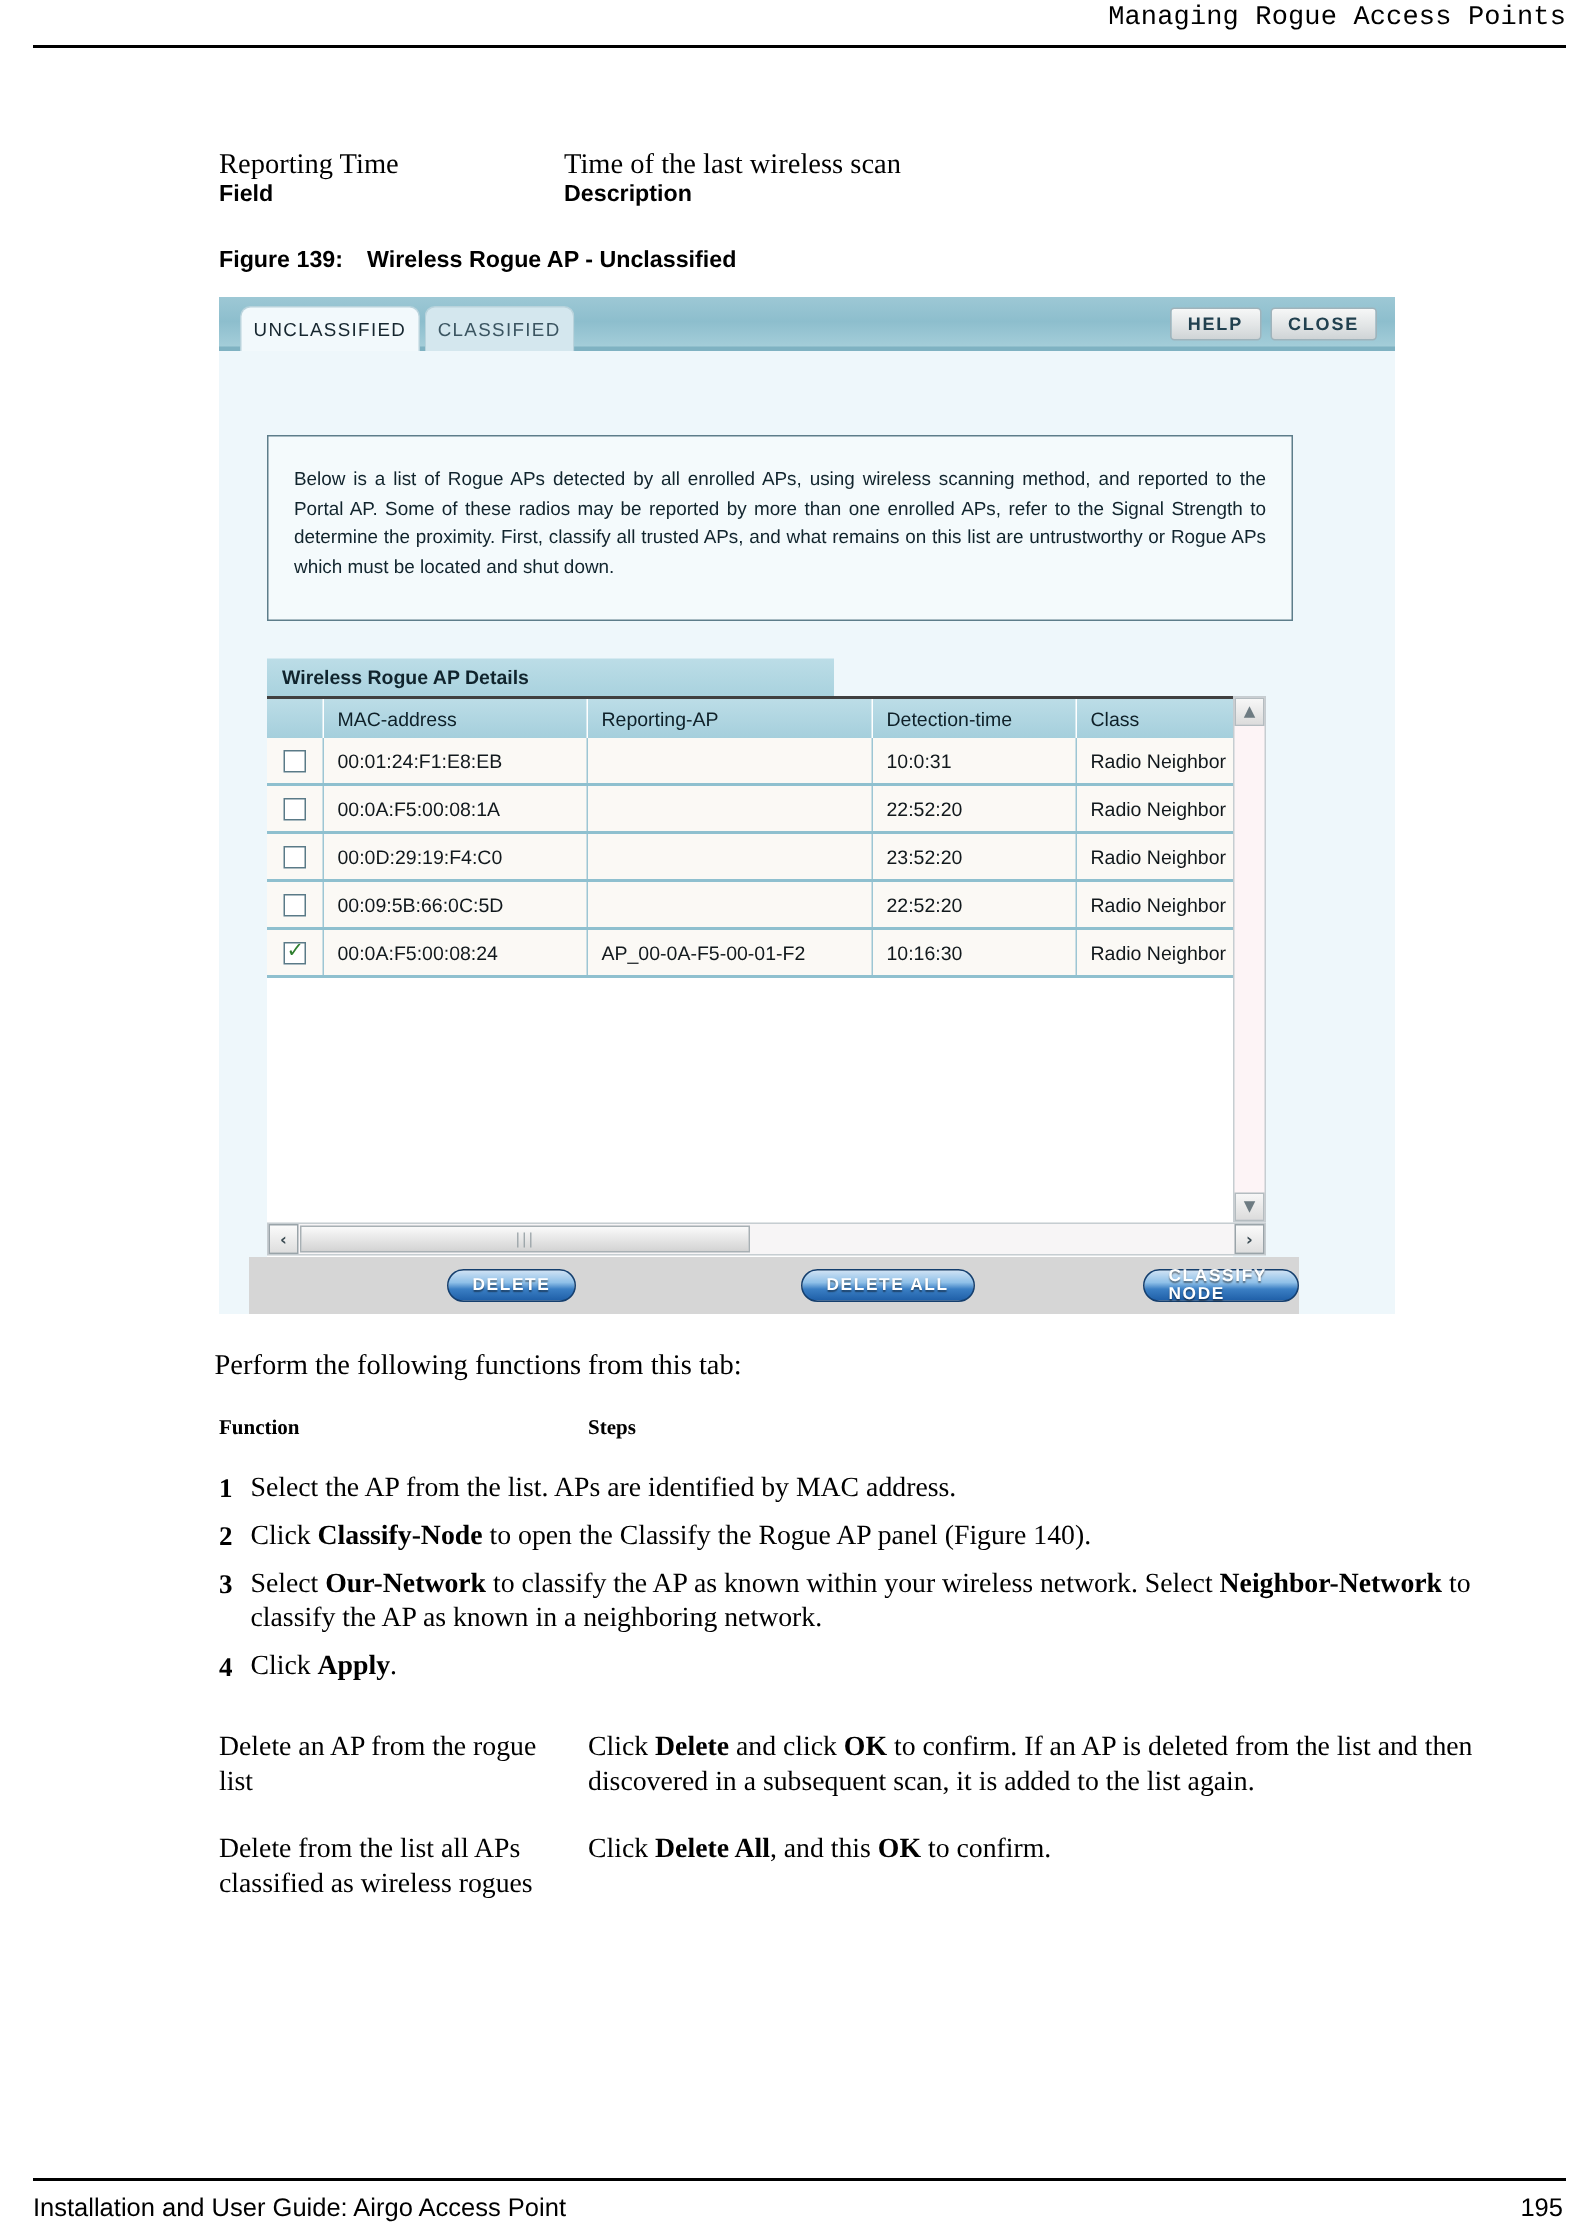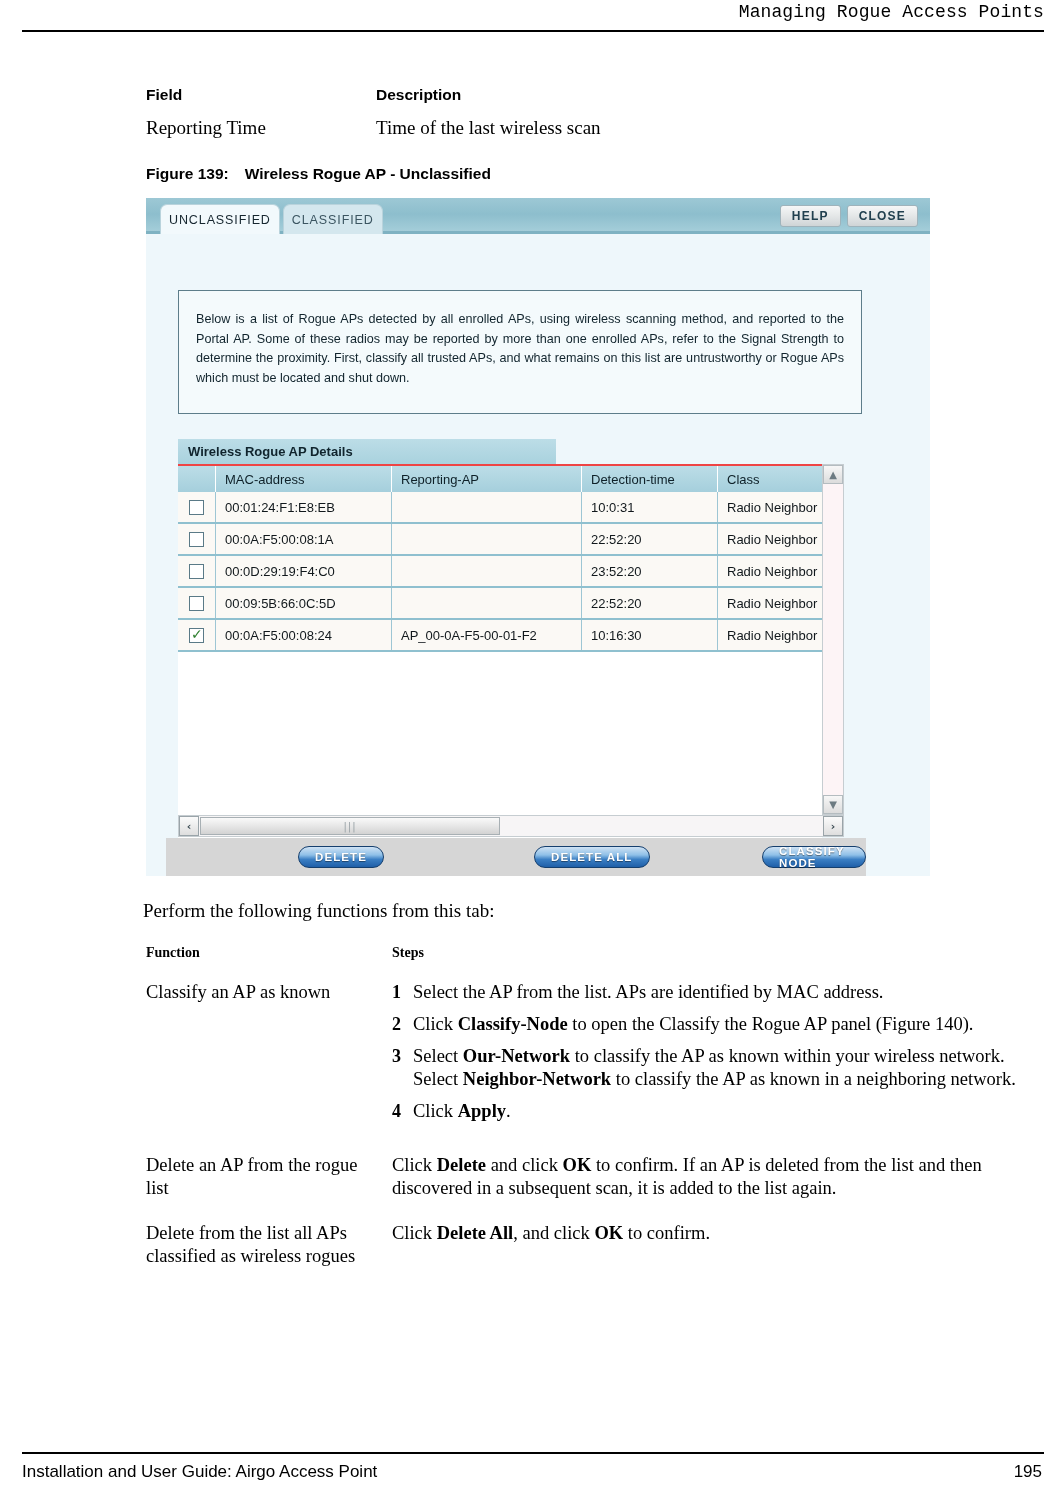--- a/index.html
+++ b/index.html
@@ -117,21 +117,21 @@
     background:linear-gradient(180deg,#bcdde7 0%,#a9d2de 100%);
     display:flex; align-items:center; padding-left:10px;
     font-family:"Liberation Sans", sans-serif;
     font-weight:bold; font-size:13px; color:#10242d;
   }
 
   
   .grid-wrap {
     position:absolute; left:32px; top:266px; width:644px; height:351px;
     background:#404040;
-    border-top:2px solid #ef4444;
+    border-top:2px solid #404040;
   }
   .grid-head { display:flex; height:26px; background:linear-gradient(180deg,#bcdde7 0%,#a5cfdc 100%); }
   .gh-cell {
     display:flex; align-items:center; padding-left:9px;
     font-family:"Liberation Sans", sans-serif;
     font-size:13px; color:#0e2028;
     border-right:1px solid #ffffff;
   }
   .c-chk  { width:38px; padding-left:0; }
   .c-mac  { width:176px; }
@@ -266,27 +266,27 @@
 </style>
 </head>
 <body>
 
 <div class="page-header">
   <div class="hdr-text">Managing Rogue Access Points</div>
 </div>
 <div class="hdr-rule"></div>
 
 <div class="field-table">
+  <div class="ft-row ft-body">
+    <div class="ft-col-a"><span>Reporting Time</span></div>
+    <div class="ft-col-b"><span>Time of the last wireless scan</span></div>
+  </div>
   <div class="ft-row ft-head">
     <div class="ft-col-a"><span>Field</span></div>
     <div class="ft-col-b"><span>Description</span></div>
-  </div>
-  <div class="ft-row ft-body">
-    <div class="ft-col-a"><span>Reporting Time</span></div>
-    <div class="ft-col-b"><span>Time of the last wireless scan</span></div>
   </div>
 </div>
 
 <div class="fig-caption">
   <span class="fc-num">Figure 139:</span><span>Wireless Rogue AP - Unclassified</span>
 </div>
 
 <div class="figure">
 
   <div class="app-topbar"></div>
@@ -395,21 +395,20 @@
 <div class="perform-line">Perform the following functions from this tab:</div>
 
 <div class="fn-table">
 
   <div class="fn-head">
     <div class="fn-col-a h">Function</div>
     <div class="fn-col-b h">Steps</div>
   </div>
 
   <div class="fn-row">
-    <div class="fn-col-a fn-label">Classify an AP as known</div>
     <div class="fn-col-b fn-steps">
 
       <div class="step">
         <div class="step-num">1</div>
         <div class="step-txt"><span>Select the AP from the list. APs are identified by MAC address.</span></div>
       </div>
 
       <div class="step">
         <div class="step-num">2</div>
         <div class="step-txt"><span>Click </span><b>Classify-Node</b><span> to open the Classify the Rogue AP panel (Figure 140).</span></div>
@@ -428,20 +427,20 @@
     </div>
   </div>
 
   <div class="fn-row tight">
     <div class="fn-col-a fn-label">Delete an AP from the rogue list</div>
     <div class="fn-col-b fn-steps"><span>Click </span><b>Delete</b><span> and click </span><b>OK</b><span> to confirm. If an AP is deleted from the list and then discovered in a subsequent scan, it is added to the list again.</span></div>
   </div>
 
   <div class="fn-row tight">
     <div class="fn-col-a fn-label">Delete from the list all APs classified as wireless rogues</div>
-    <div class="fn-col-b fn-steps"><span>Click </span><b>Delete All</b><span>, and click </span><b>OK</b><span> to confirm.</span></div>
+    <div class="fn-col-b fn-steps"><span>Click </span><b>Delete All</b><span>, and this </span><b>OK</b><span> to confirm.</span></div>
   </div>
 
 </div>
 
 <div class="footer-rule"></div>
 <div class="footer-left">Installation and User Guide: Airgo Access Point</div>
 <div class="footer-right">195</div>
 
 </body></html>

